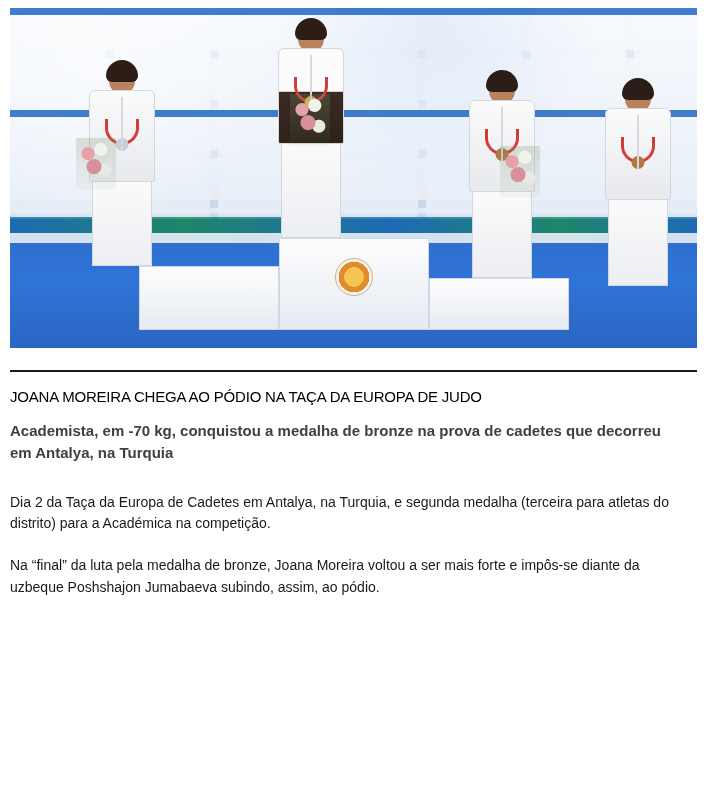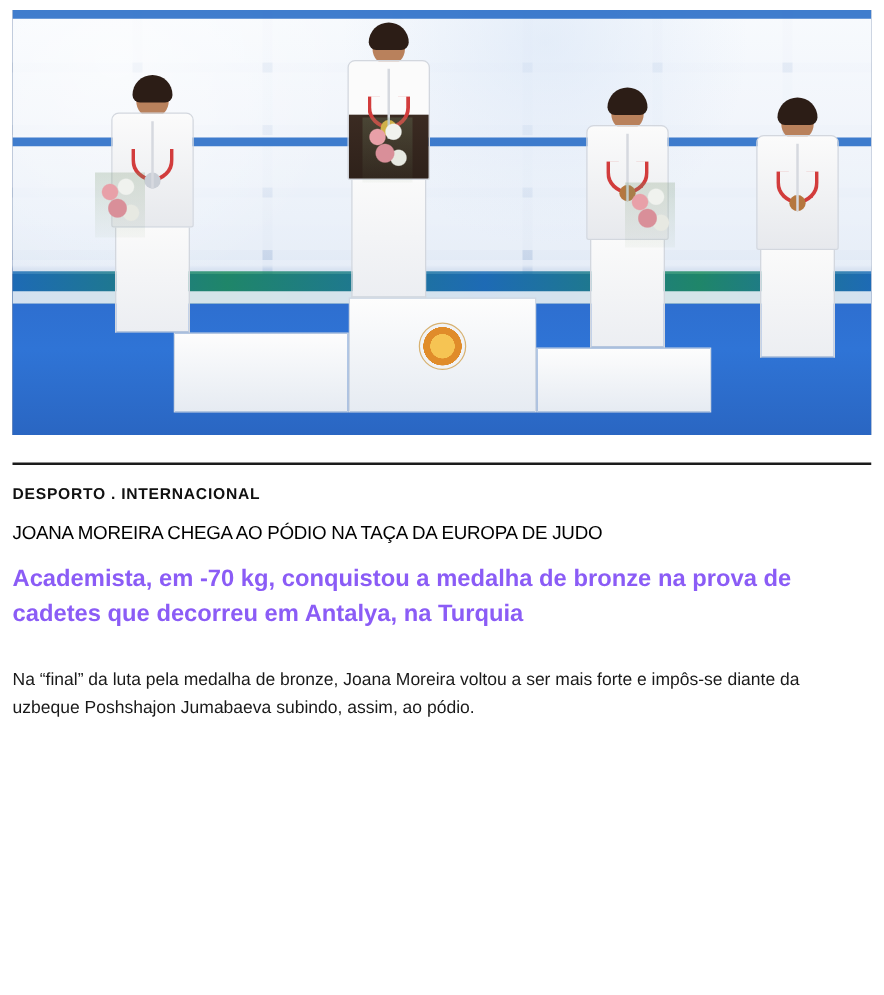--- a/index.html
+++ b/index.html
@@ -177,24 +177,24 @@
   .headline {
     margin: 16px 10px 0 10px;
     font-size: 15px;
     line-height: 1.2;
     font-weight: normal;
     letter-spacing: -0.2px;
     color: #000;
   }
   .standfirst {
     margin: 14px 10px 0 10px;
-    font-size: 19px;
+    font-size: 15px;
     line-height: 1.45;
     font-weight: bold;
-    color: #8b5cf6;
+    color: #404040;
     max-width: 672px;
   }
   .body {
     margin: 28px 10px 0 10px;
     max-width: 678px;
   }
   .body p {
     margin: 0 0 20px 0;
     font-size: 14px;
     line-height: 1.55;
@@ -274,21 +274,21 @@
         <div class="medal">
             <span class="disc bronze"></span>
           </div>
       </div>
       <div class="legs" style="height:86px;"></div>
     </div>
   </div>
 
   <div class="divider"></div>
 
-  <div class="kicker">DESPORTO . INTERNACIONAL</div>
   <h1 class="headline">JOANA MOREIRA CHEGA AO PÓDIO NA TAÇA DA EUROPA DE JUDO</h1>
   <div class="standfirst">Academista, em -70 kg, conquistou a medalha de bronze na prova de cadetes que decorreu em Antalya, na Turquia</div>
 
   <div class="body">
+    <p>Dia 2 da Taça da Europa de Cadetes em Antalya, na Turquia, e segunda medalha (terceira para atletas do distrito) para a Académica na competição.</p>
     <p>Na “final” da luta pela medalha de bronze, Joana Moreira voltou a ser mais forte e impôs-se diante da uzbeque Poshshajon Jumabaeva subindo, assim, ao pódio.</p>
   </div>
 
 </div>
 
 </body></html>

